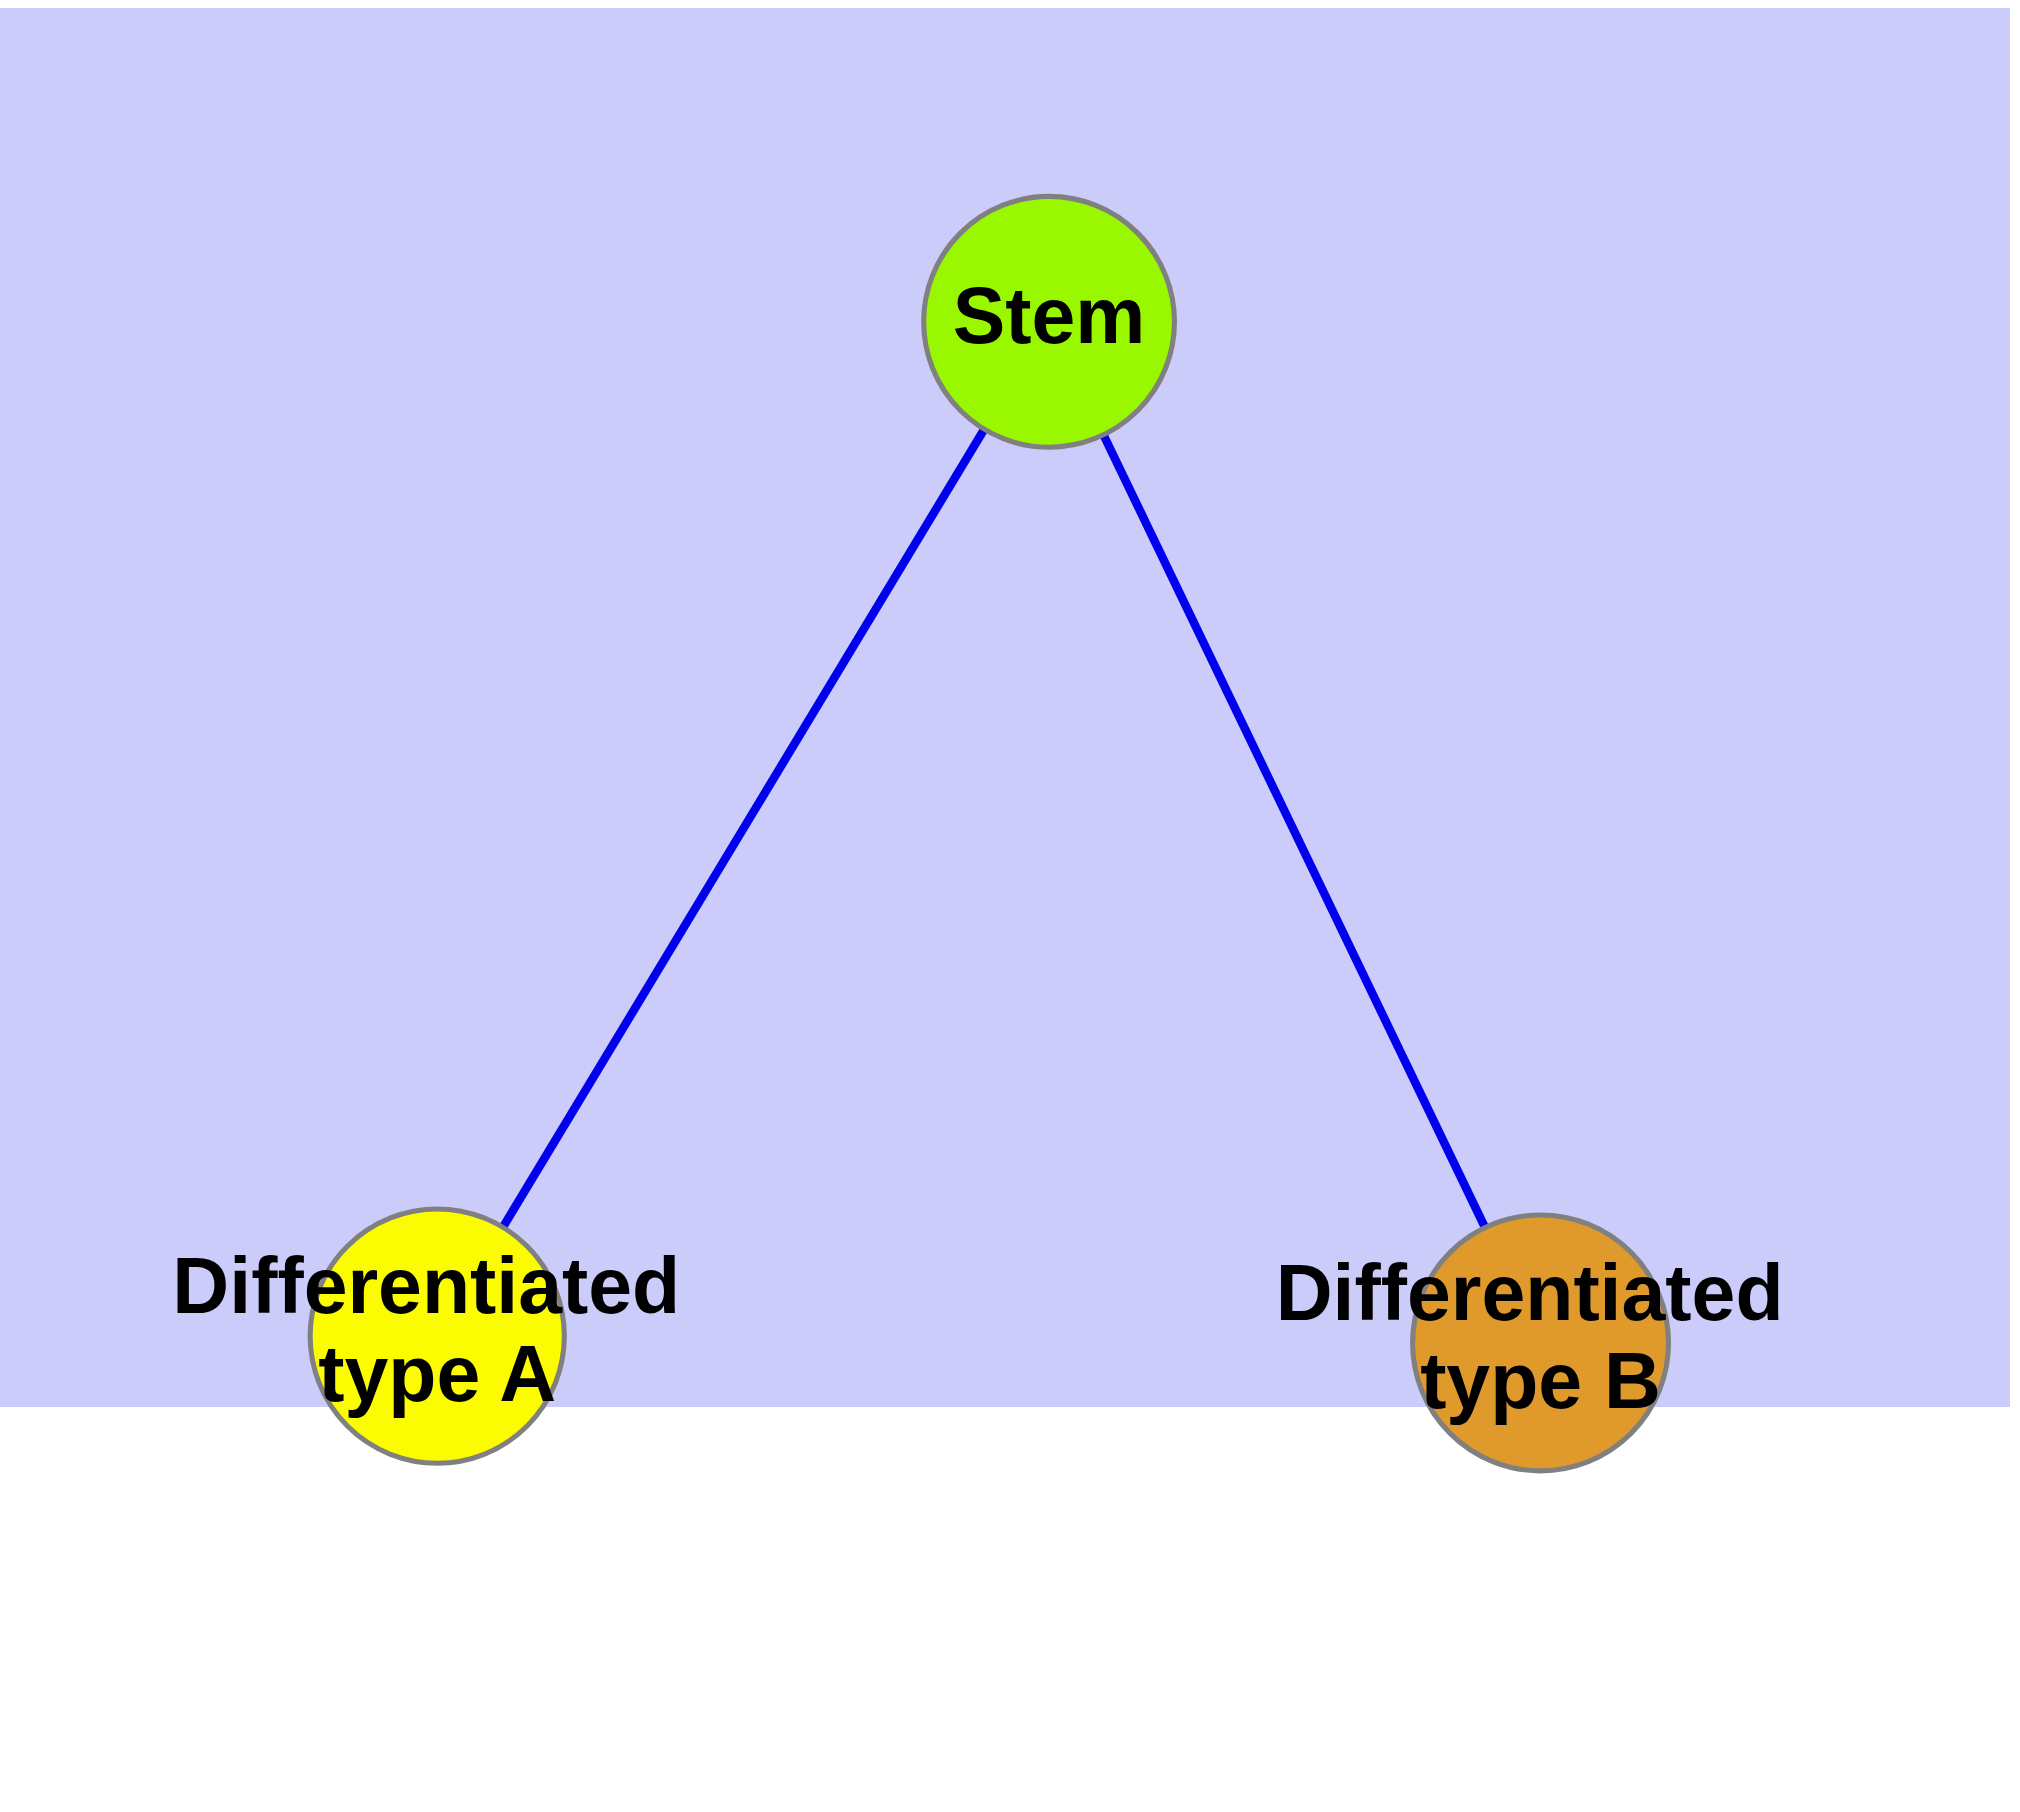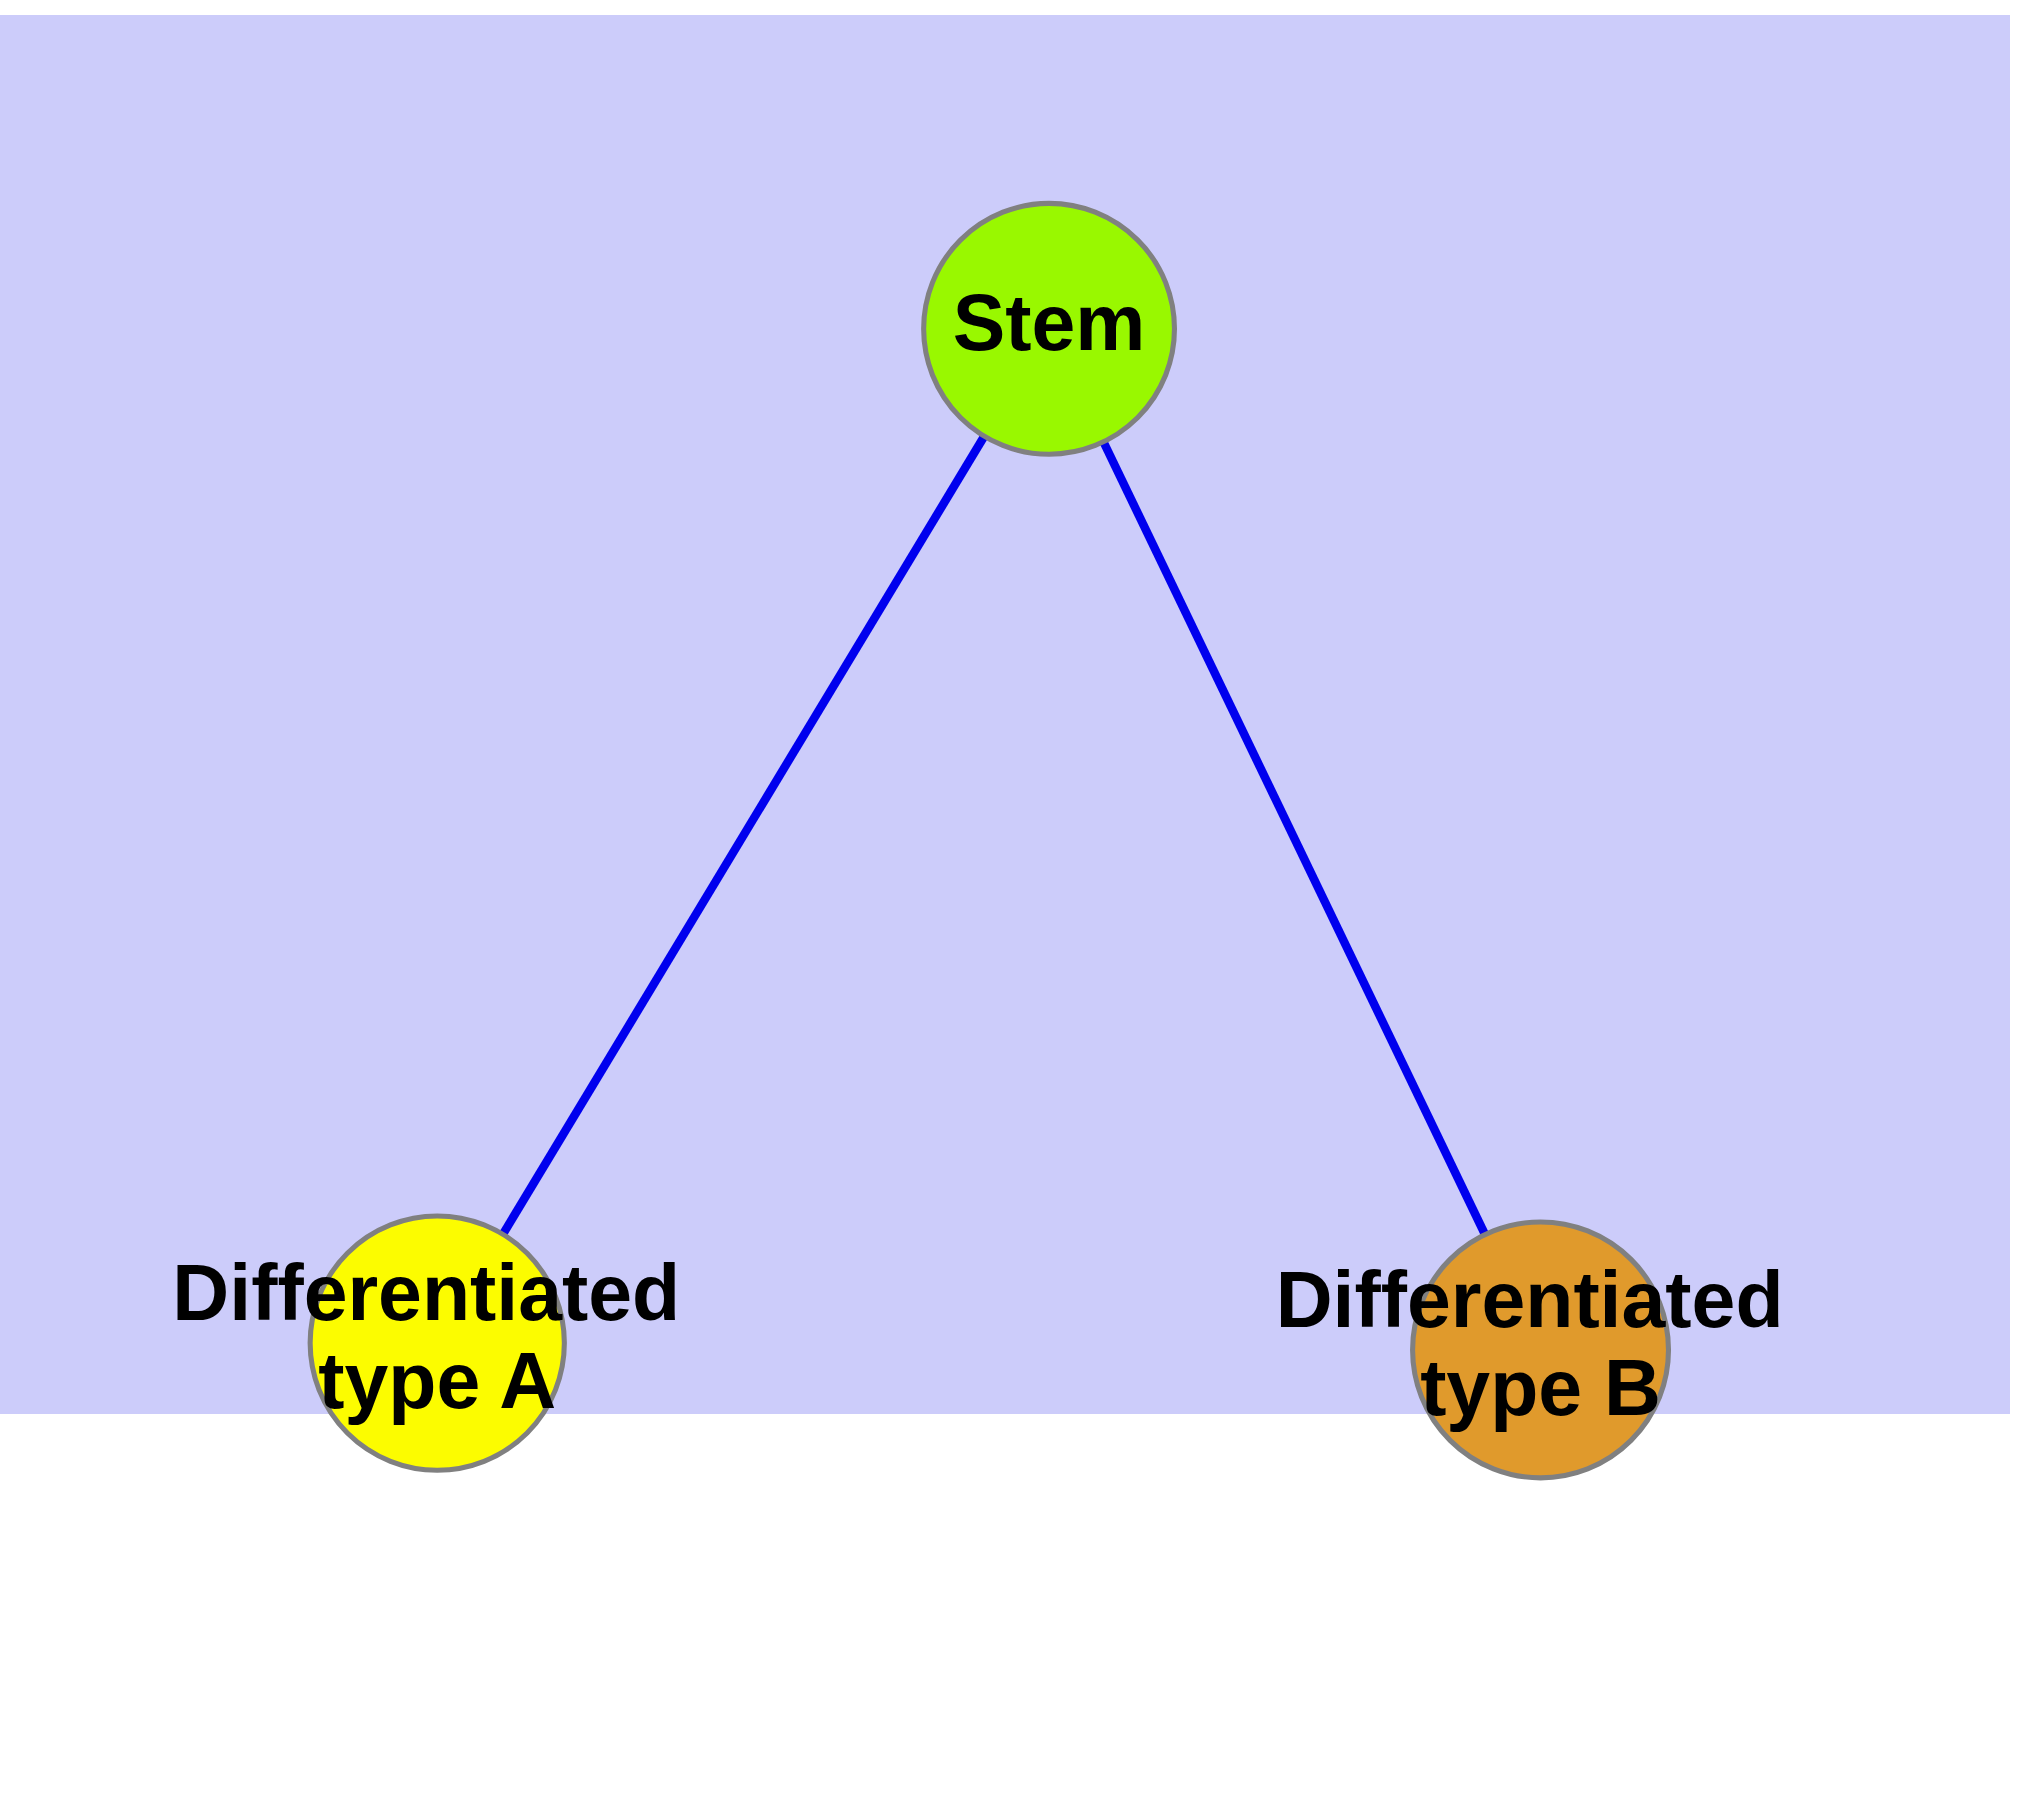--- a/index.html
+++ b/index.html
@@ -11,21 +11,21 @@
     position: relative;
     width: 2021px;
     height: 1812px;
     background: #ffffff;
     overflow: hidden;
     font-family: "Liberation Sans", sans-serif;
   }
   #plot-area {
     position: absolute;
     left: 0px;
-    top: 15px;
+    top: 8px;
     width: 2010px;
     height: 1399px;
     background: #ccccfa;
   }
   #graph-svg {
     position: absolute;
     left: 0;
     top: 0;
     width: 2010px;
     height: 1808px;

